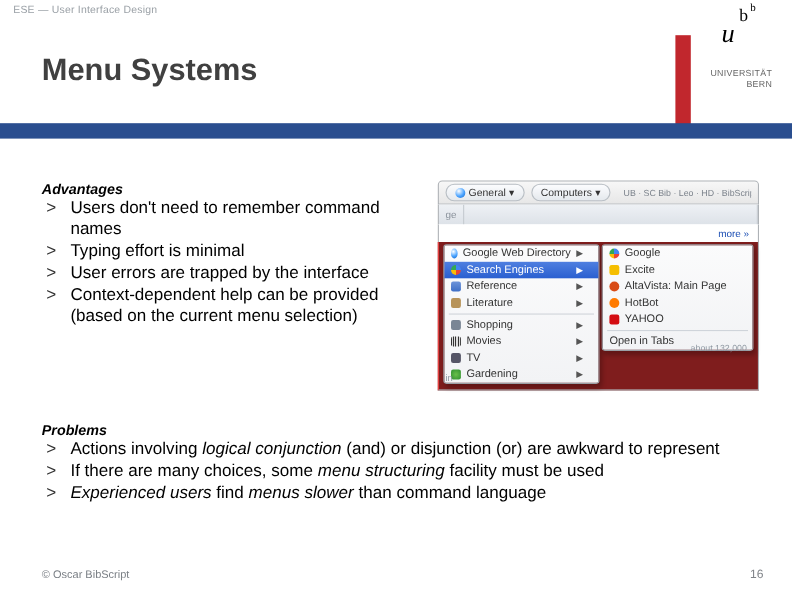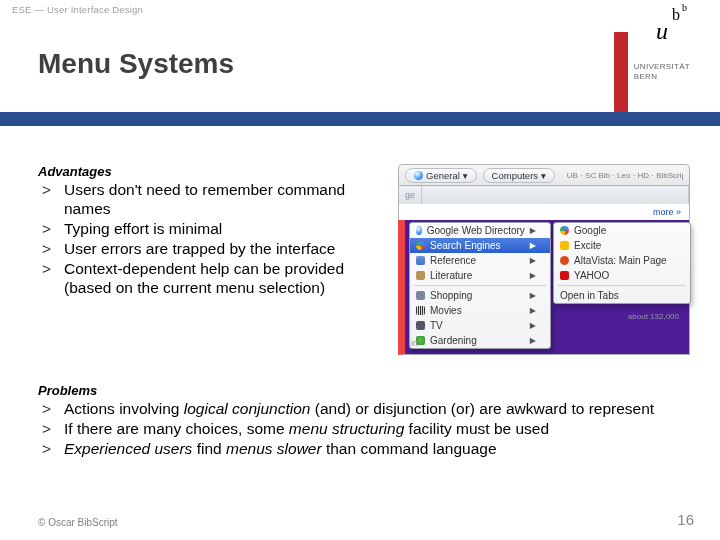--- a/index.html
+++ b/index.html
@@ -11,54 +11,54 @@
   .title { position: absolute; top: 48px; left: 38px; font-size: 28px; font-weight: bold; color: #404040; }
 
   .blue-bar { position: absolute; top: 112px; left: 0; right: 0; height: 14px; background: #2a4e8f; }
 
   .uni-logo { position: absolute; top: 6px; right: 30px; width: 80px; text-align: right; }
   .uni-b-wrap { position: relative; height: 44px; }
   .uni-u { font-family: Georgia, 'Times New Roman', serif; font-style: italic; font-size: 24px; color: #000; position: absolute; right: 22px; top: 12px; }
   .uni-b { font-family: Georgia, 'Times New Roman', serif; font-size: 16px; color: #000; position: absolute; right: 10px; top: 0; }
   .uni-b-sup { font-size: 10px; position: absolute; top: -4px; right: -7px; }
   .red-block { position: absolute; top: 32px; right: 92px; width: 14px; height: 85px; background: #c1272d; }
-  .uni-text { position: absolute; top: 62px; right: 30px; font-size: 8px; line-height: 1.25; text-align: left; color: #666; letter-spacing: 0.3px; }
+  .uni-text { position: absolute; top: 62px; right: 18px; font-size: 8px; line-height: 1.25; text-align: right; color: #666; letter-spacing: 0.3px; }
 
   .content { position: absolute; top: 164px; left: 38px; right: 30px; }
   .row { display: flex; gap: 14px; }
   .col-left { flex: 1 1 330px; }
   .col-right { flex: 0 0 292px; }
 
   .section-head { font-weight: bold; font-style: italic; font-size: 13px; margin-bottom: 2px; }
   ul.bullets { list-style: none; padding-left: 4px; }
   ul.bullets li { display: flex; font-size: 15.5px; line-height: 1.22; margin-bottom: 1px; }
   ul.bullets li .mk { flex: 0 0 22px; color: #333; }
   ul.bullets li .tx { flex: 1; }
   .ital { font-style: italic; }
 
   .sec2 { margin-top: 28px; }
 
   .footer-l { position: absolute; bottom: 12px; left: 38px; font-size: 10px; color: #7a7f85; }
-  .footer-r { position: absolute; bottom: 12px; right: 26px; font-size: 15px; color: #808489; }
+  .footer-r { position: absolute; bottom: 12px; right: 26px; font-size: 11px; color: #808489; }
 
   
   .mock { width: 292px; font-size: 10px; color: #333; border: 0; position: relative; }
   .toolbar { background: linear-gradient(#f7f7f7,#e7e7e7); border: 1px solid #aeb2b6; border-radius: 4px 4px 0 0; height: 22px; display: flex; align-items: center; padding: 0 6px; gap: 6px; }
   .pill { background: linear-gradient(#fbfcfe,#e5e9ed); border: 1px solid #b9bfc5; border-radius: 10px; padding: 1px 8px; font-size: 9.5px; display: inline-flex; align-items: center; gap: 3px; }
   .toolbar .grow { flex: 1; }
   .ico { width: 10px; height: 10px; display: inline-block; }
 
   .tabbar { background: linear-gradient(#eef1f5,#dde2e8); border-left:1px solid #aeb2b6; border-right:1px solid #aeb2b6; height: 18px; display:flex; align-items:stretch; font-size:9px; overflow:hidden;gap:10px; }
   .tab { border-right:1px solid #c5cad0; padding: 2px 6px; color:#4b5560; display:flex; align-items:center; gap:3px; white-space:nowrap; }
   .tab.trunc-l { color:#8a929b; }
 
   .under { height: 16px; border-left:1px solid #aeb2b6; border-right:1px solid #aeb2b6; background:#fff; display:flex; align-items:center; font-size:9px; color:#1a4db3; padding-left:6px; }
   .under .more { margin-left:auto; margin-right:8px; color:#1a4db3; }
 
-  .menus { position: relative; border-left:7px solid #ef4444; border-right:1px solid #aeb2b6; border-bottom:1px solid #aeb2b6; background:#4c1d95; height: 135px; }
+  .menus { position: relative; border-left:1px solid #ef4444; border-right:1px solid #aeb2b6; border-bottom:1px solid #aeb2b6; background:#7f1d1d; height: 135px; }
 
   .panel { position:absolute; background: linear-gradient(#fbfbfc,#f2f3f5); border:1px solid #9aa0a6; border-radius:3px; box-shadow: 2px 3px 5px rgba(0,0,0,.25); font-size:10px; }
   .panel .row-i { display:flex; align-items:center; height:15px; padding:0 14px 0 6px; gap:5px; white-space:nowrap; }
   .panel .row-i.sel { background: linear-gradient(#4f7fe0,#2a5fd0); color:#fff; }
   .panel .caret { margin-left:auto; font-size:8px; color:#555; }
   .panel .row-i.sel .caret { color:#fff; }
   .panel hr { border:0; border-top:1px solid #cfd4da; margin:2px 4px; }
 
   .panelA { top: 2px; left: 4px; width: 142px; }
   .panelB { top: 2px; left: 148px; width: 138px; }
@@ -192,20 +192,24 @@
                 <span class="dot d-goog"></span>
                 <span>Google</span>
               </div>
               <div class="row-i">
                 <span class="dot d-excite"></span>
                 <span>Excite</span>
               </div>
               <div class="row-i">
                 <span class="dot d-av"></span>
                 <span>AltaVista: Main Page</span>
+              </div>
+              <div class="row-i">
+                <span class="dot d-hot"></span>
+                <span>HotBot</span>
               </div>
               <div class="row-i">
                 <span class="dot d-y"></span>
                 <span>YAHOO</span>
               </div>
               <hr>
               <div class="row-i">
                 <span>Open in Tabs</span>
               </div>
             </div>

